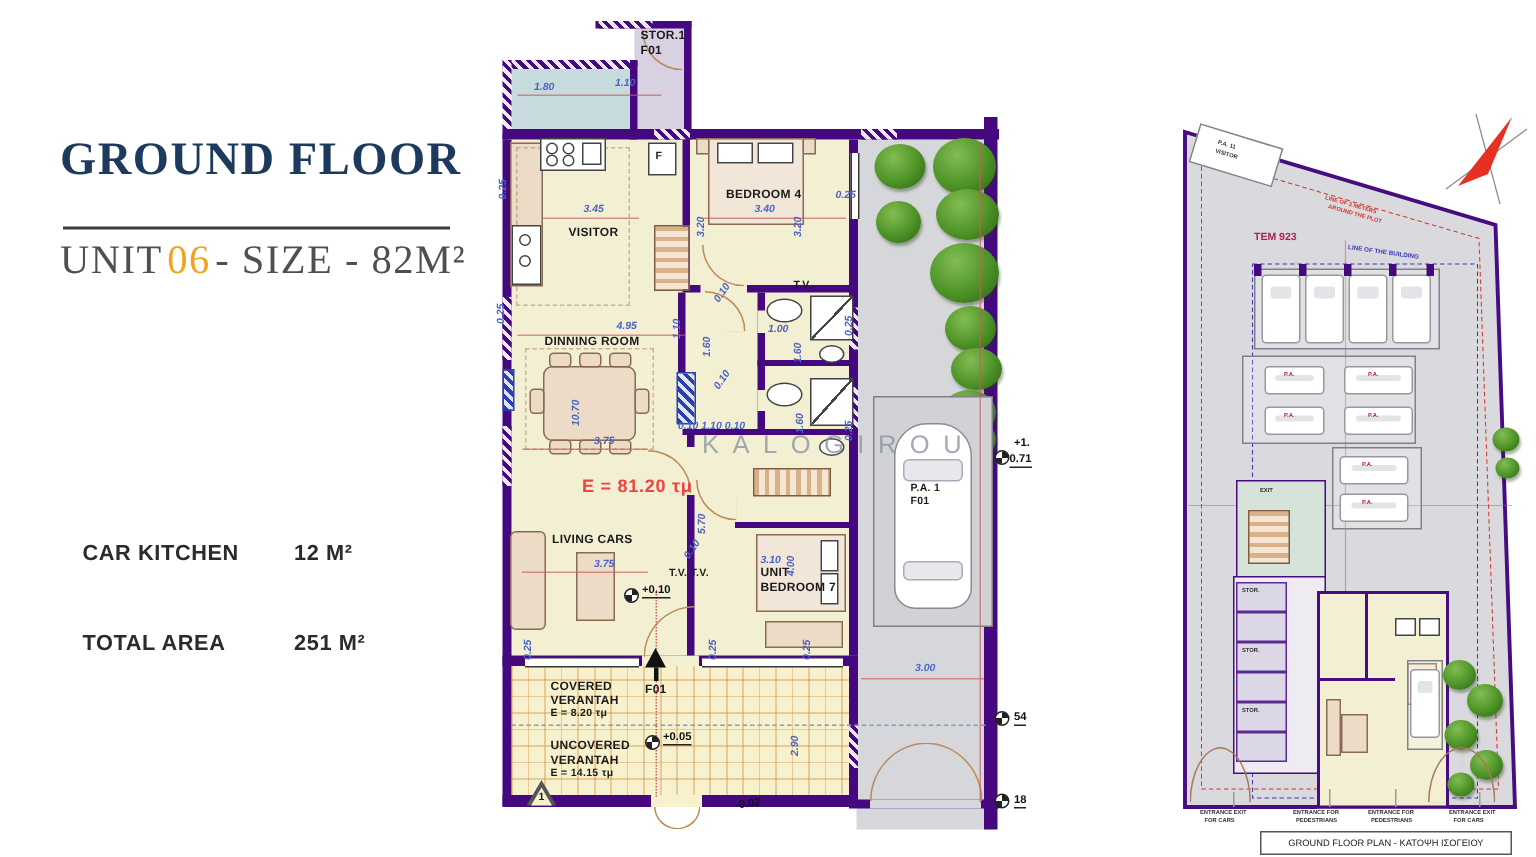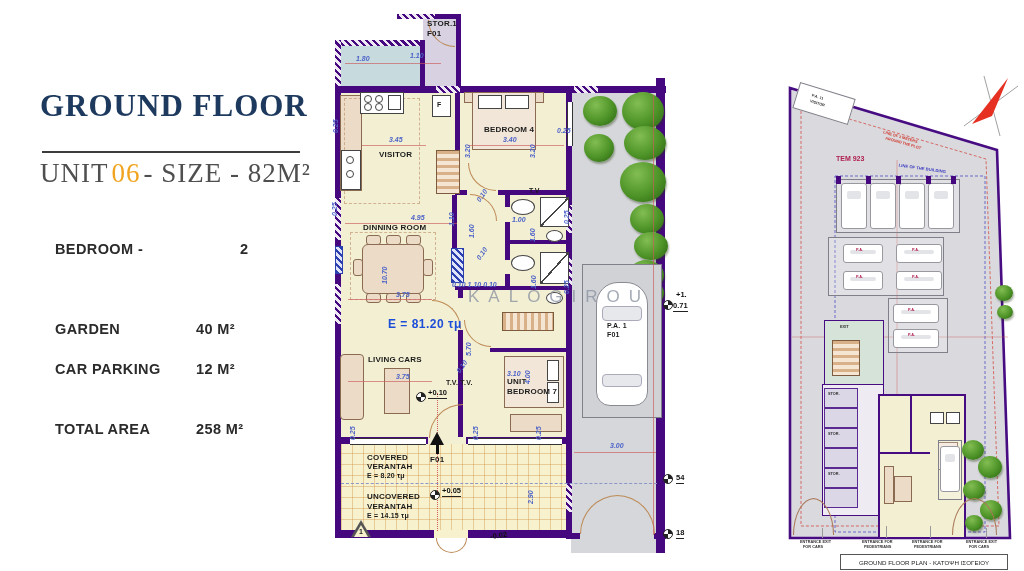--- a/index.html
+++ b/index.html
@@ -44,21 +44,21 @@
   .diag{background:linear-gradient(to bottom right,#fff 48%,#444 48%,#444 52%,#fff 52%)}
   .win-h{position:absolute;background:#fff;border:solid #333;border-width:1px 0}
   .win-v{position:absolute;background:#fff;border:solid #333;border-width:0 1px}
   .stairs{position:absolute;background:repeating-linear-gradient(180deg,#d9b188 0 3px,#f4e6d2 3px 7px);border:1px solid #7c5b3e}
   .stairs-h{position:absolute;background:repeating-linear-gradient(90deg,#d9b188 0 3px,#f4e6d2 3px 7px);border:1px solid #7c5b3e}
   .rdl{position:absolute;background:#cc5a5a;opacity:.65}
   .rdotted{position:absolute;border-left:1px dotted #cc4444;opacity:.85;width:0}
   .dash-brown{position:absolute;border:1px dashed #b98a63;opacity:.6}
   .dash-blue{position:absolute;border-top:1px dashed #8b97c6}
   .wm{position:absolute;font-size:17px;letter-spacing:9px;color:#8d95a2;opacity:.8;white-space:nowrap}
-  .etotal{position:absolute;font:700 12px "Liberation Sans",sans-serif;color:#1d4ed8;letter-spacing:.5px}
+  .etotal{position:absolute;font:700 12px "Liberation Sans",sans-serif;color:#ef4444;letter-spacing:.5px}
   .burner{position:absolute;width:6px;height:6px;border:1px solid #444;border-radius:50%;background:#fff}
   .qarc{position:absolute}
   
   .car-body{position:absolute;background:#fff;border:1px solid #8a8a92;border-radius:22px 22px 14px 14px}
   .car-win{position:absolute;background:#e6e8ec;border:1px solid #aab;border-radius:4px}
   
   .slot{position:absolute;border:1px solid #80808a;background:rgba(255,255,255,.22)}
   .scar{position:absolute;background:#fff;border:1px solid #98989f;border-radius:3px}
   .scar i{position:absolute;left:16%;right:16%;top:30%;height:24%;background:#e2e4e8;border-radius:2px}
   .scar.v i{left:20%;right:20%;top:16%;height:18%}
@@ -72,31 +72,25 @@
 </head>
 <body>
 
 <div id="app">
 
   <div class="gf-title" style="left:40px;top:88px">GROUND FLOOR</div>
   <div class="divider" style="left:42px;top:151px;width:258px;height:2px"></div>
   <div class="unit-line" style="left:40px;top:158px">
     <span>UNIT</span><span class="unit-num">06</span><span>- SIZE - 82M²</span>
   </div>
-  <div class="spec-row" style="left:55px;top:241px">
-    <span class="lab">BEDROOM -</span><span class="v0">2</span>
-  </div>
-  <div class="spec-row" style="left:55px;top:321px">
-    <span class="lab">GARDEN</span><span>40 M²</span>
-  </div>
   <div class="spec-row" style="left:55px;top:361px">
-    <span class="lab">CAR PARKING</span><span>12 M²</span>
+    <span class="lab">CAR KITCHEN</span><span>12 M²</span>
   </div>
   <div class="spec-row" style="left:55px;top:421px">
-    <span class="lab">TOTAL AREA</span><span>258 M²</span>
+    <span class="lab">TOTAL AREA</span><span>251 M²</span>
   </div>
 
   <div class="floor" style="left:423px;top:18px;width:38px;height:75px;background:#d7d1e2"></div>
   <div class="floor" style="left:341px;top:45px;width:80px;height:42px;background:#c7dade"></div>
   <div class="floor" style="left:341px;top:93px;width:225px;height:344px;background:#f3efd3"></div>
   <div class="floor" style="left:571px;top:93px;width:87px;height:460px;background:#d5d7da"></div>
   <div class="tilefloor" style="left:341px;top:444px;width:225px;height:87px"></div>
 
   <div class="hatch" style="left:335px;top:40px;width:90px;height:6px"></div>
   <div class="hatch" style="left:335px;top:40px;width:6px;height:53px"></div>

